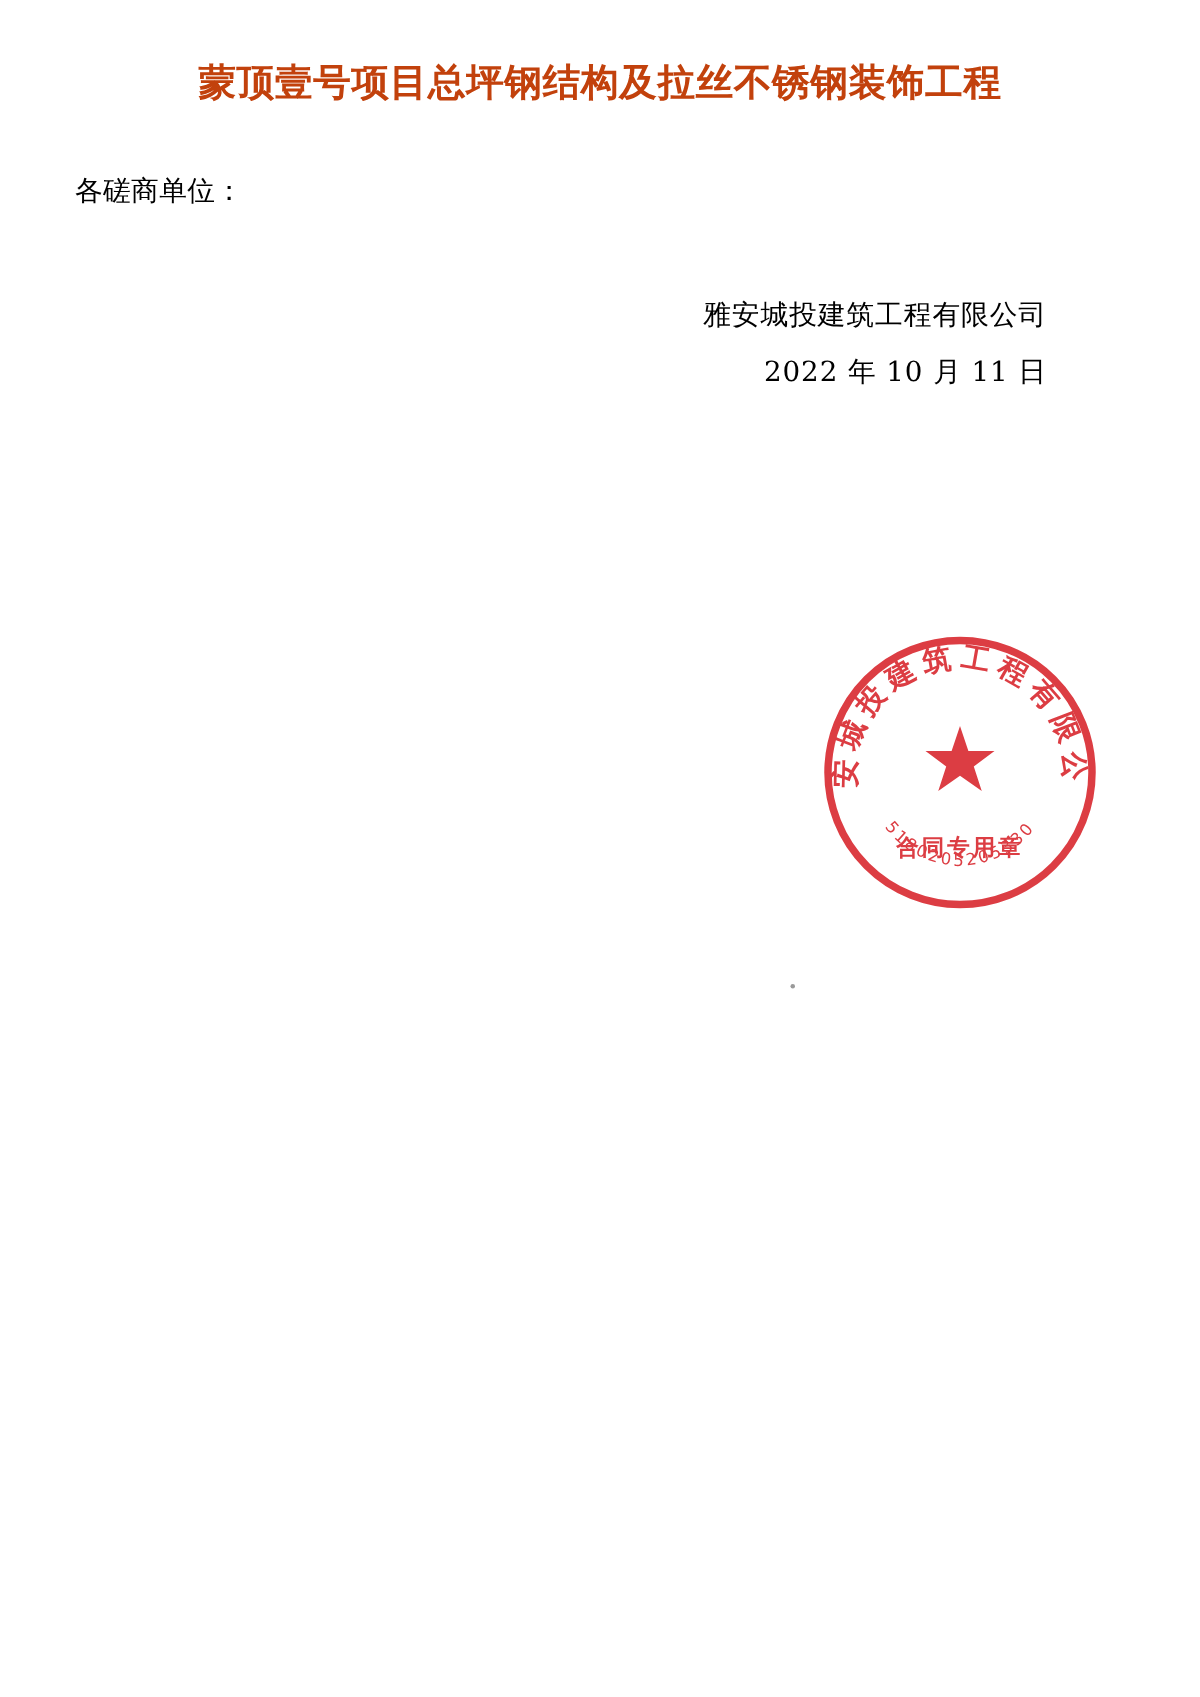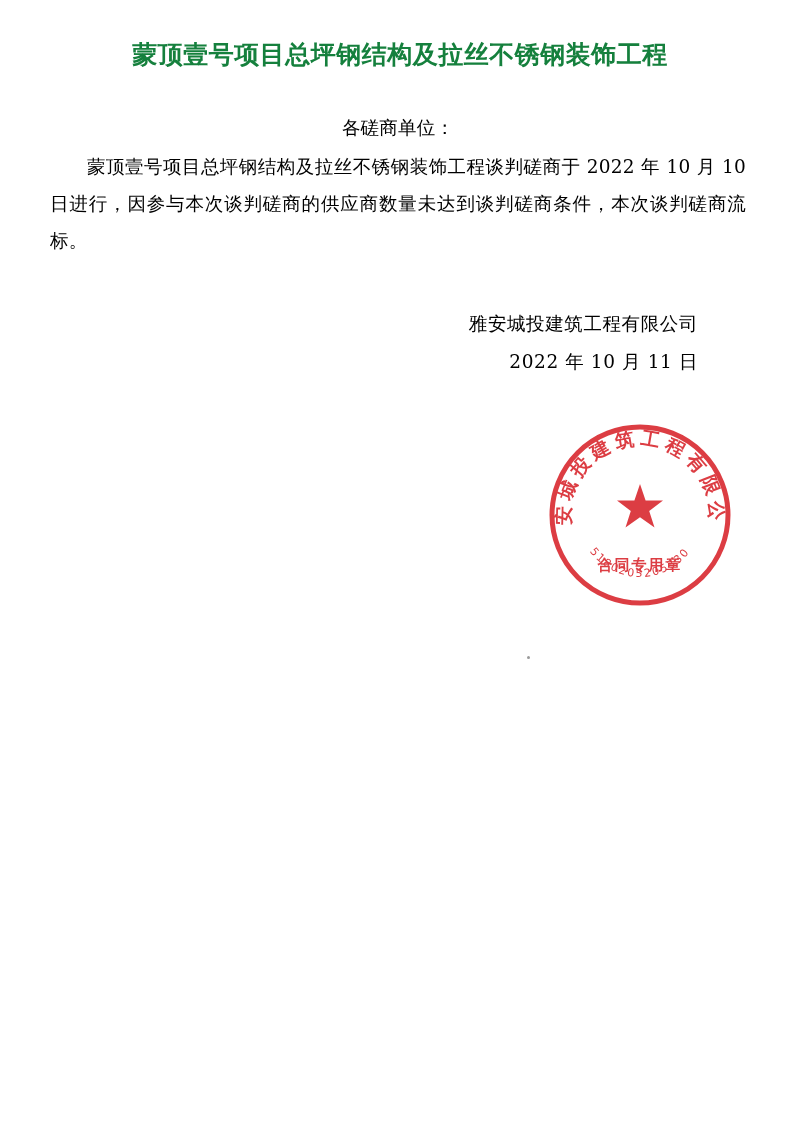--- a/index.html
+++ b/index.html
@@ -24,36 +24,36 @@
 
   .doc-title {
     margin: 0;
     padding: 36px 72px 0 72px;
     text-align: center;
     font-family: "DejaVu Sans", "Liberation Sans", sans-serif;
     font-weight: bold;
     font-size: 25px;
     line-height: 1.55;
     letter-spacing: 0.5px;
-    color: #15803d;
+    color: #c2410c;
   }
   .doc-title .line {
     display: block;
   }
 
   .body-wrap {
     padding: 34px 54px 0 50px;
     font-size: 18.5px;
     line-height: 2.0;
     letter-spacing: 0.2px;
   }
 
   .salutation {
     margin: 0 0 2px 0;
-    text-align: center;
+    text-align: left;
   }
 
   .para {
     margin: 0;
     text-indent: 2em;
     text-align: justify;
     text-justify: inter-ideograph;
   }
 
   .sign-block {
@@ -99,21 +99,20 @@
 <div class="page">
 
   <h1 class="doc-title">
     <span class="line">蒙顶壹号项目总坪钢结构及拉丝不锈钢装饰工程</span>
   </h1>
 
   <div class="body-wrap">
 
     <p class="salutation">各磋商单位：</p>
 
-    <p class="para">蒙顶壹号项目总坪钢结构及拉丝不锈钢装饰工程谈判磋商于 2022 年 10 月 10 日进行，因参与本次谈判磋商的供应商数量未达到谈判磋商条件，本次谈判磋商流标。</p>
 
 
     <div class="sign-block">
       <span class="sign-line">雅安城投建筑工程有限公司</span>
       <span class="sign-line">2022 年 10 月 11 日</span>
     </div>
 
   </div>
 
   <div class="seal">

